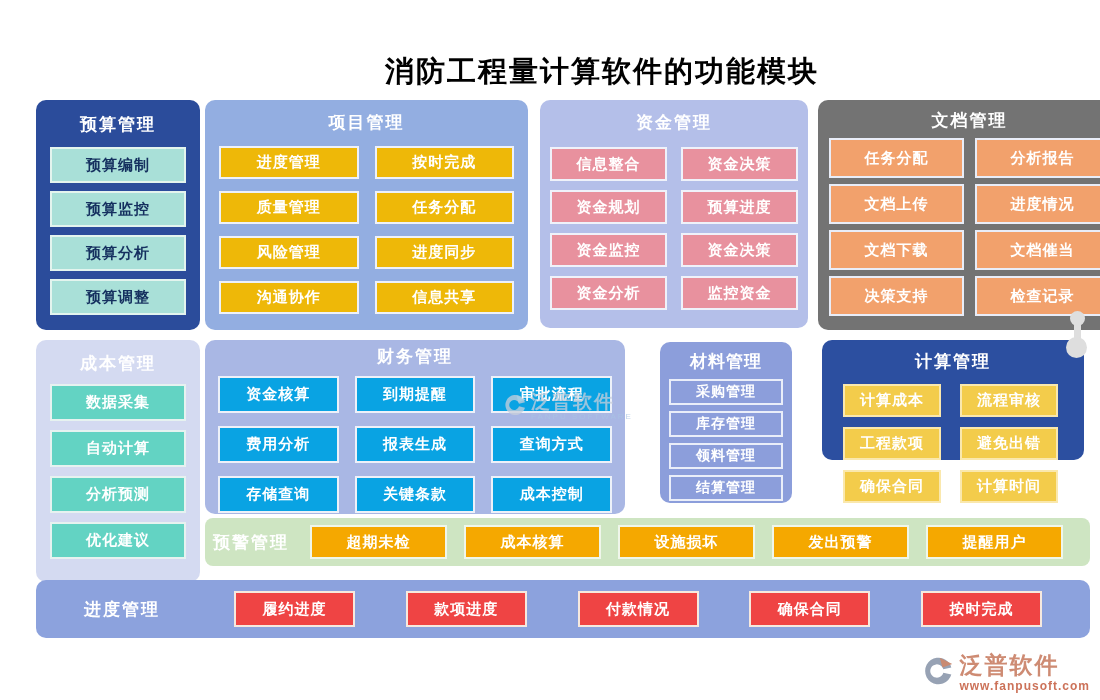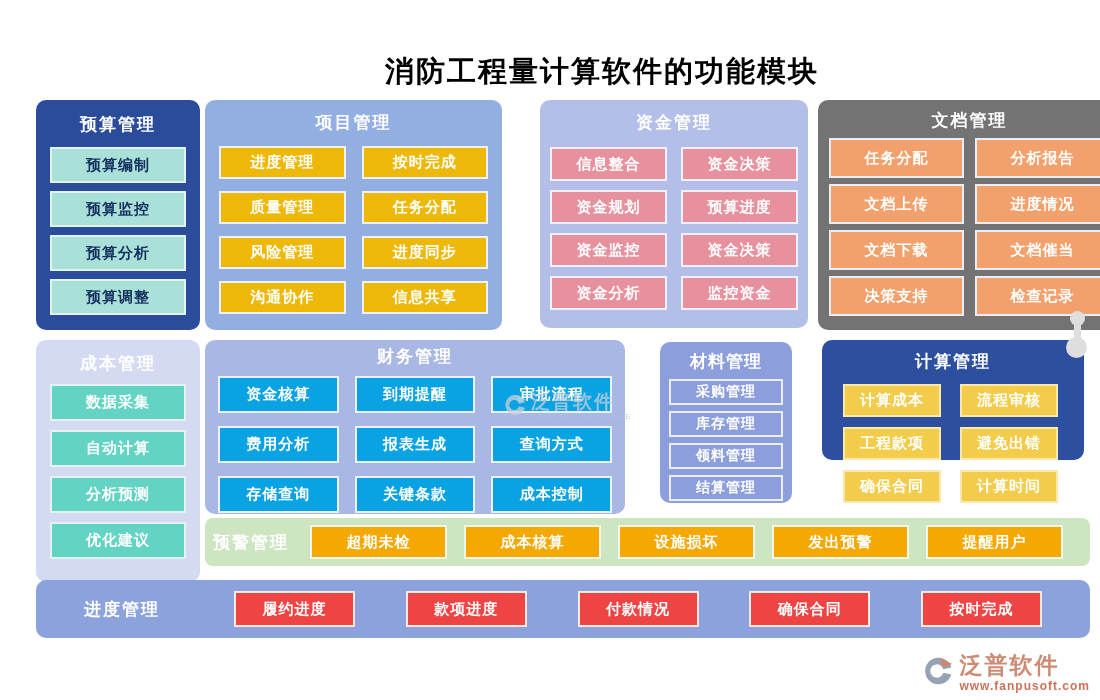--- a/index.html
+++ b/index.html
@@ -14,21 +14,21 @@
   .col-items{display:flex;flex-direction:column;}
   .grid2{display:grid;grid-template-columns:1fr 1fr;}
   .grid3{display:grid;grid-template-columns:1fr 1fr 1fr;}
 
   
   #budget{left:36px;top:100px;width:164px;height:230px;background:#2B4C9B;}
   #budget .panel-title{padding-top:13px;}
   #budget .col-items{gap:8px;padding:11px 14px 0;}
   #budget .btn{height:36px;background:#A9E0D8;border:2px solid #E3F4EE;color:#15305F;}
 
-  #project{left:205px;top:100px;width:297px;height:230px;background:#93AEE1;}
+  #project{left:205px;top:100px;width:323px;height:230px;background:#93AEE1;}
   #project .panel-title{padding-top:11px;}
   #project .grid2{column-gap:16px;row-gap:12px;padding:12px 14px 0;}
   #project .btn{height:33px;background:#EEB808;border:2px solid #EDF1F9;}
 
   #funds{left:540px;top:100px;width:268px;height:228px;background:#B4BFE9;}
   #funds .panel-title{padding-top:11px;}
   #funds .grid2{column-gap:14px;row-gap:9px;padding:13px 10px 0;}
   #funds .btn{height:34px;background:#E8919E;border:2px solid #EFF2FA;}
 
   #document{left:818px;top:100px;width:303px;height:230px;background:#737373;}

